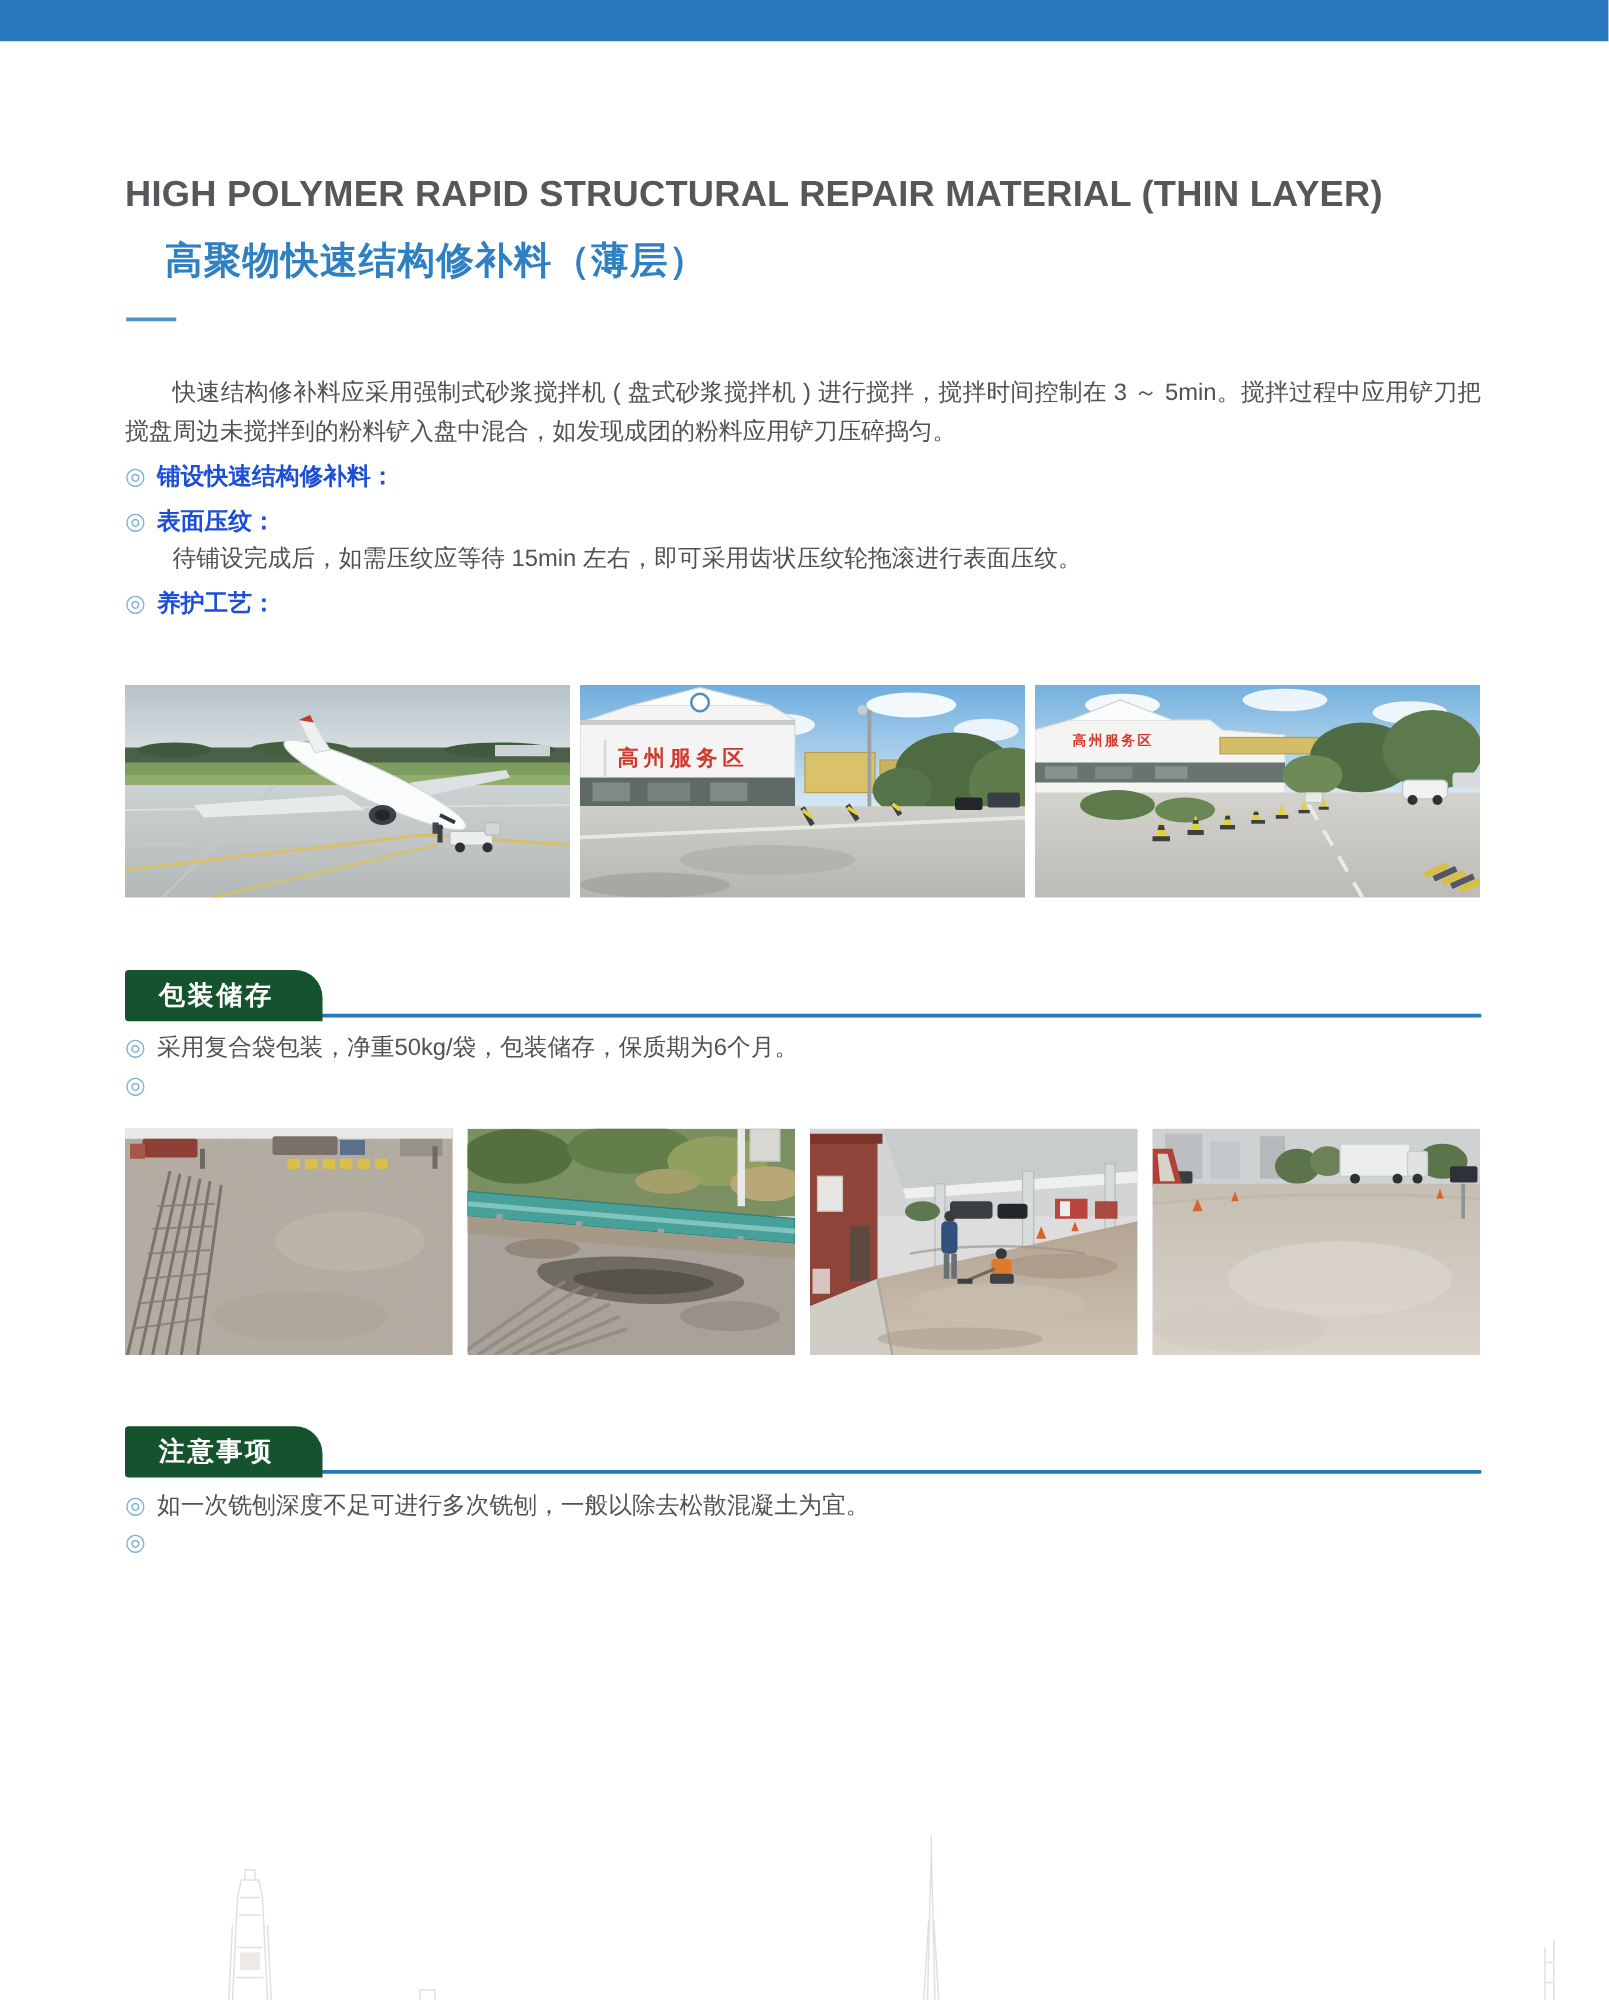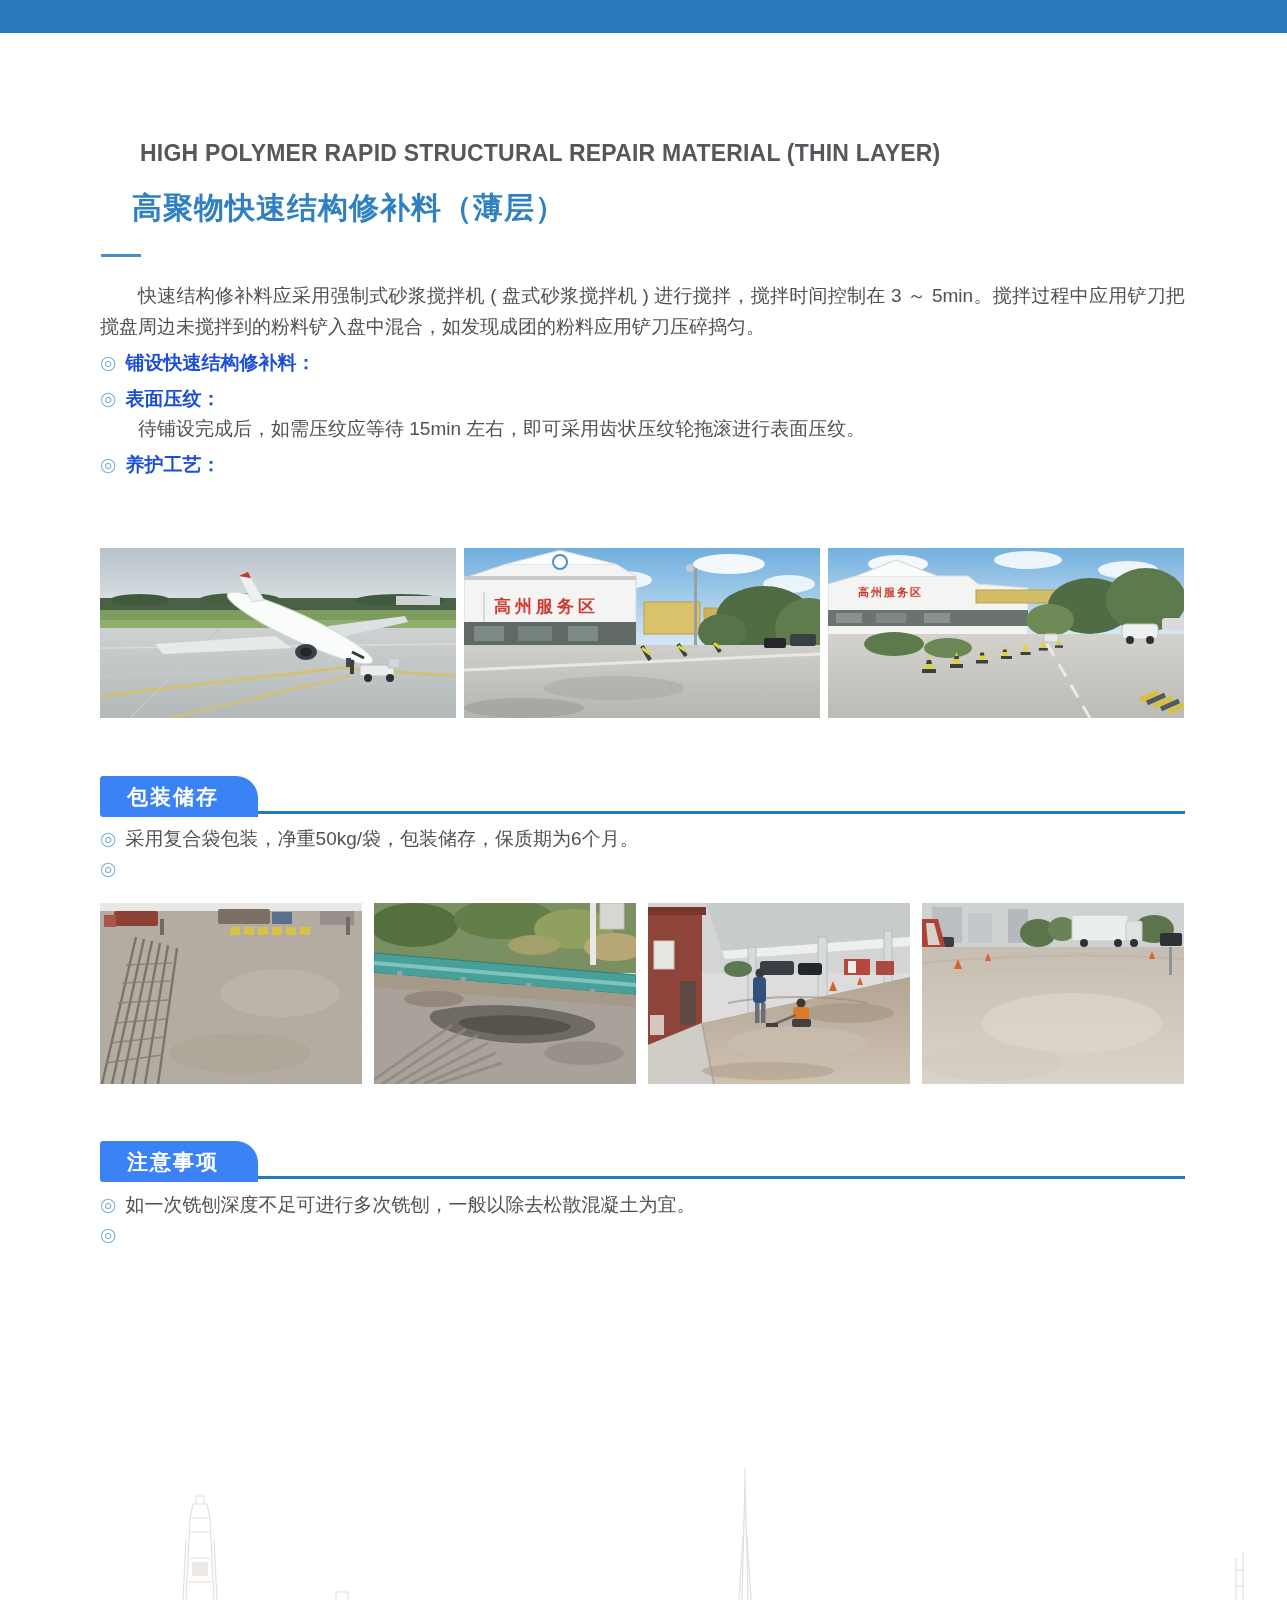--- a/index.html
+++ b/index.html
@@ -1,39 +1,39 @@
 <!DOCTYPE html>
 <html><head>
 <meta charset="utf-8">
 <style>
   html,body{margin:0;padding:0;background:#ffffff;}
   .page{position:relative;width:1287px;height:1600px;background:#ffffff;overflow:hidden;
         font-family:"Liberation Sans","DejaVu Sans",sans-serif;color:#4e5254;}
   .topbar{position:absolute;left:0;top:0;width:1287px;height:33px;background:#2878be;}
-  .title-en{position:absolute;left:100px;top:140px;width:1090px;font-size:23px;font-weight:bold;
-            color:#55575a;letter-spacing:.2px;margin-left:40px;}
+  .title-en{position:absolute;left:100px;top:140px;width:1090px;font-size:29px;font-weight:bold;
+            color:#55575a;letter-spacing:.2px;}
   .title-zh{position:absolute;left:100px;top:188px;width:1090px;font-size:30px;font-weight:bold;
             color:#2e80c3;letter-spacing:1px;margin-left:32px;}
   .title-underline{position:absolute;left:101px;top:254px;width:40px;height:3px;background:#4a90c4;}
-  .bodyblock{position:absolute;left:100px;top:280px;width:1085px;font-size:19px;line-height:31px;
+  .bodyblock{position:absolute;left:100px;top:299px;width:1085px;font-size:19px;line-height:31px;
              text-align:justify;}
   .intro{margin:0;text-indent:2em;}
   .proc-head{display:flex;align-items:baseline;margin-top:6px;line-height:30px;}
   .proc-head .glyph{color:#7fb2d6;font-size:19px;margin-right:9px;}
   .proc-head .htxt{font-weight:bold;color:#1d4ed8;}
   .proc-body{margin:0;padding-left:2em;line-height:30px;}
   .photo-row{position:absolute;left:100px;display:flex;}
   .photo-row .ph{display:block;background:#dddddd;}
   .row1{top:548px;}
   .row1 .ph{width:356px;height:170px;margin-right:8px;}
   .row2{top:903px;}
   .row2 .ph{width:262px;height:181px;margin-right:12px;}
   .photo-row .ph:last-child{margin-right:0;}
   .sec-line{position:absolute;left:100px;width:1085px;height:3px;background:#2878be;}
-  .sec-tab{position:absolute;left:100px;width:158px;height:41px;background:#3b82f6;
+  .sec-tab{position:absolute;left:100px;width:158px;height:41px;background:#14532d;
            border-radius:3px 22px 0 3px;color:#ffffff;font-size:21px;font-weight:bold;
            line-height:41px;padding-left:27px;box-sizing:border-box;letter-spacing:2px;}
   .bullets{position:absolute;left:100px;width:1085px;font-size:19px;}
   .bullet-item{display:flex;align-items:baseline;line-height:30px;}
   .bullet-item .glyph{color:#7fb2d6;font-size:19px;margin-right:9px;}
   .skyline{position:absolute;left:0;top:1440px;width:1287px;height:160px;}
 </style>
 </head>
 <body>
 

